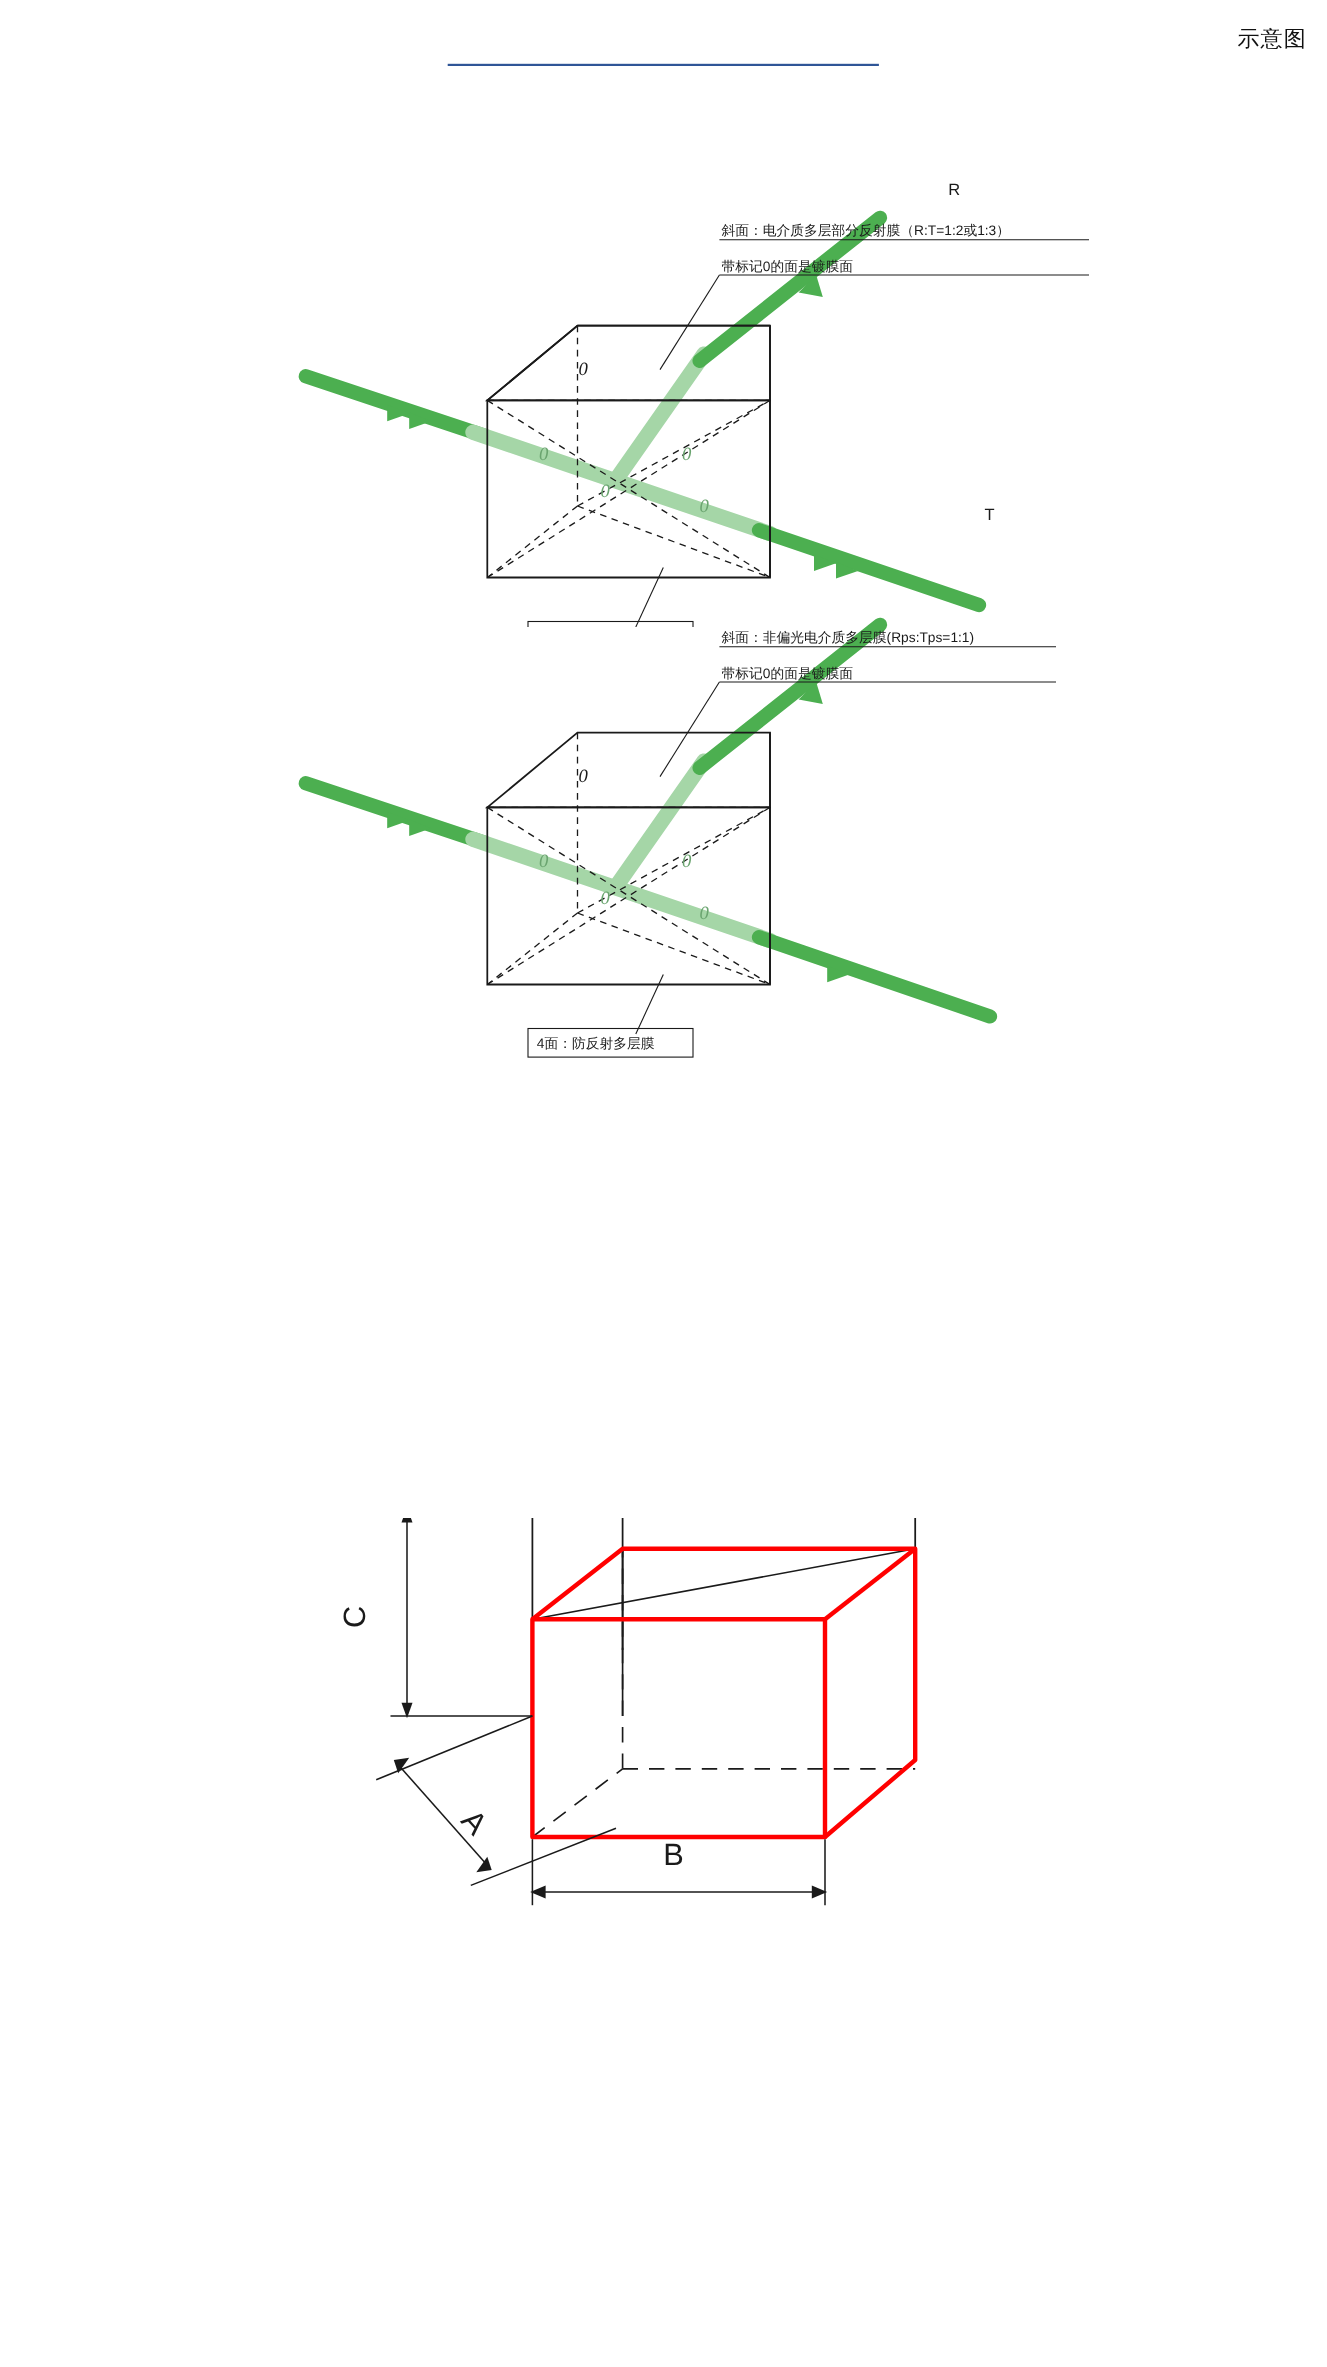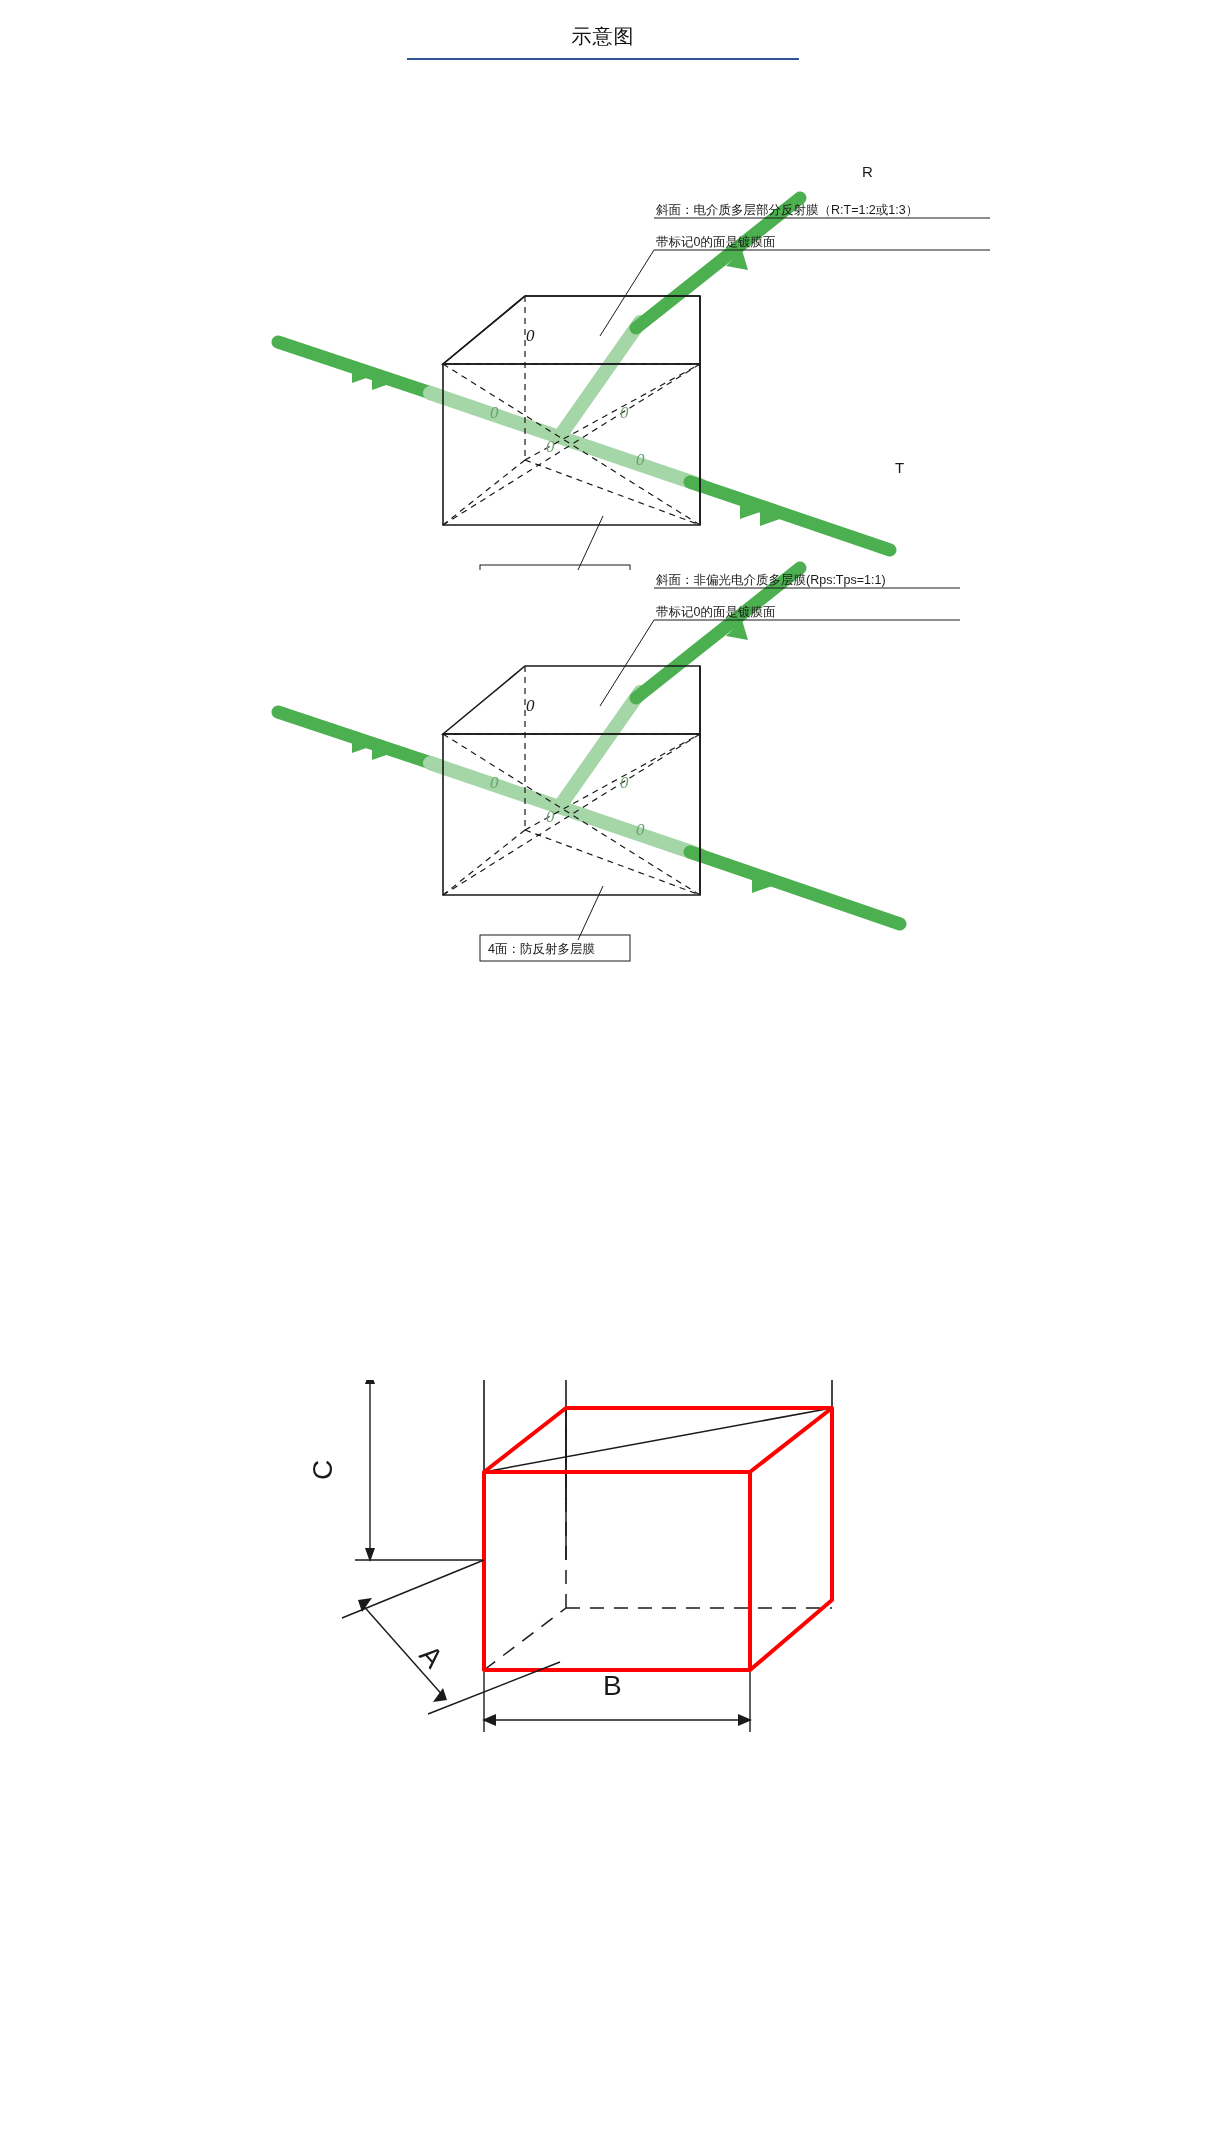--- a/index.html
+++ b/index.html
@@ -15,21 +15,21 @@
     width:1206px;
     height:2152px;
     overflow:hidden;
   }
   
   .header{
     position:absolute;
     left:0;
     top:22px;
     width:1206px;
-    text-align:center;
+    text-align:right;
     font-family:Liberation Serif, serif;
   }
   .header-title{
     display:inline-block;
     font-size:20px;
     line-height:28px;
     color:#111;
     letter-spacing:1px;
     position:relative;
     z-index:2;

